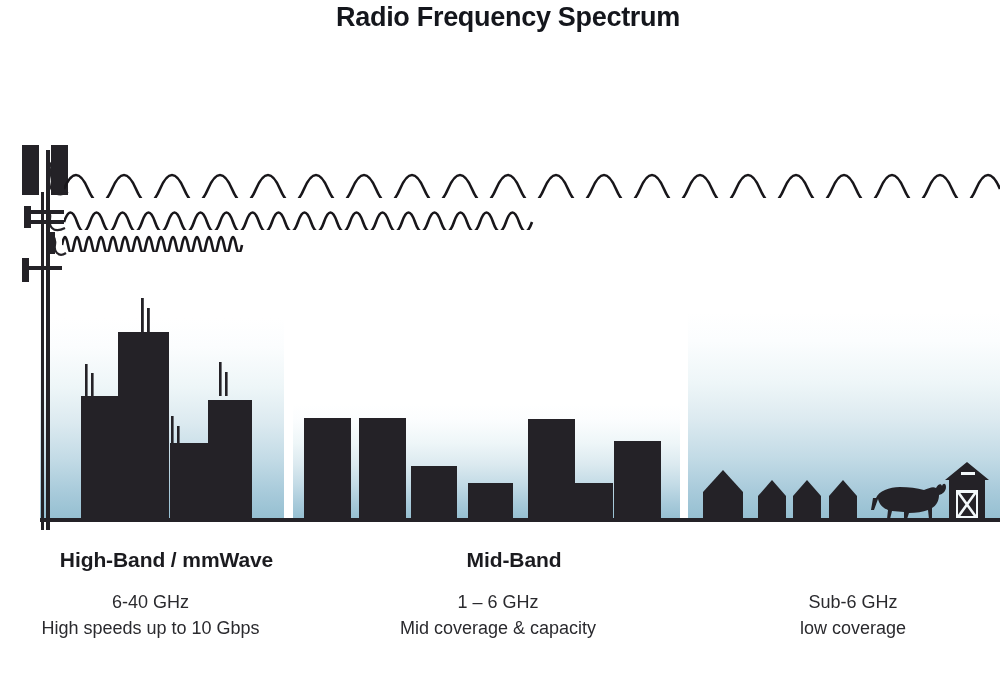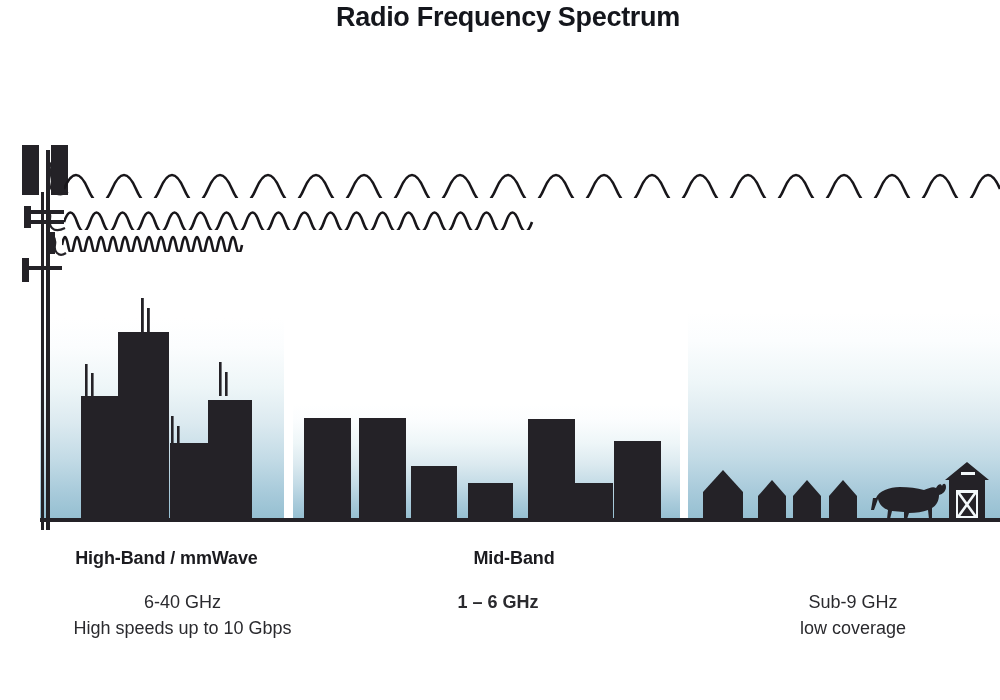--- a/index.html
+++ b/index.html
@@ -45,34 +45,34 @@
     background:#242227;
   }
 
   
   .wave{position:absolute;}
   .wave svg{display:block;}
 
   
   .col-head{
     position:absolute;text-align:center;
-    font-size:18px;font-weight:bold;color:#1b1b1f;
+    font-size:21px;font-weight:bold;color:#1b1b1f;
     letter-spacing:-0.1px;
     padding-left:16px;
   }
   .col-body{
     position:absolute;text-align:center;
     font-size:18px;color:#2a2a2e;line-height:1.42;
     font-weight:400;
   }
   #head1{left:0px;   top:548px; width:285px;}
   #head2{left:340px; top:548px; width:300px;}
   #head3{left:700px; top:548px; width:290px;}
-  #body1{left:0px;   top:590px; width:285px;margin-left:32px;}
-  #body2{left:340px; top:590px; width:300px;font-weight:bold;}
+  #body1{left:0px;   top:590px; width:285px;}
+  #body2{left:340px; top:590px; width:300px;}
   #body3{left:700px; top:590px; width:290px;}
 </style>
 </head>
 <body>
 
 <div id="stage">
 
   <div class="title">Radio Frequency Spectrum</div>
 
   <div class="sky" id="sky1"></div>
@@ -212,20 +212,21 @@
 
   <div class="col-head" id="head1">High-Band / mmWave</div>
   <div class="col-body" id="body1">
     <div>6-40 GHz</div>
     <div>High speeds up to 10 Gbps</div>
   </div>
 
   <div class="col-head" id="head2">Mid-Band</div>
   <div class="col-body" id="body2">
     <div>1 – 6 GHz</div>
+    <div>Mid coverage &amp; capacity</div>
   </div>
 
   <div class="col-body" id="body3">
-    <div>Sub-9 GHz</div>
+    <div>Sub-6 GHz</div>
     <div>low coverage</div>
   </div>
 
 </div>
 
 </body></html>

